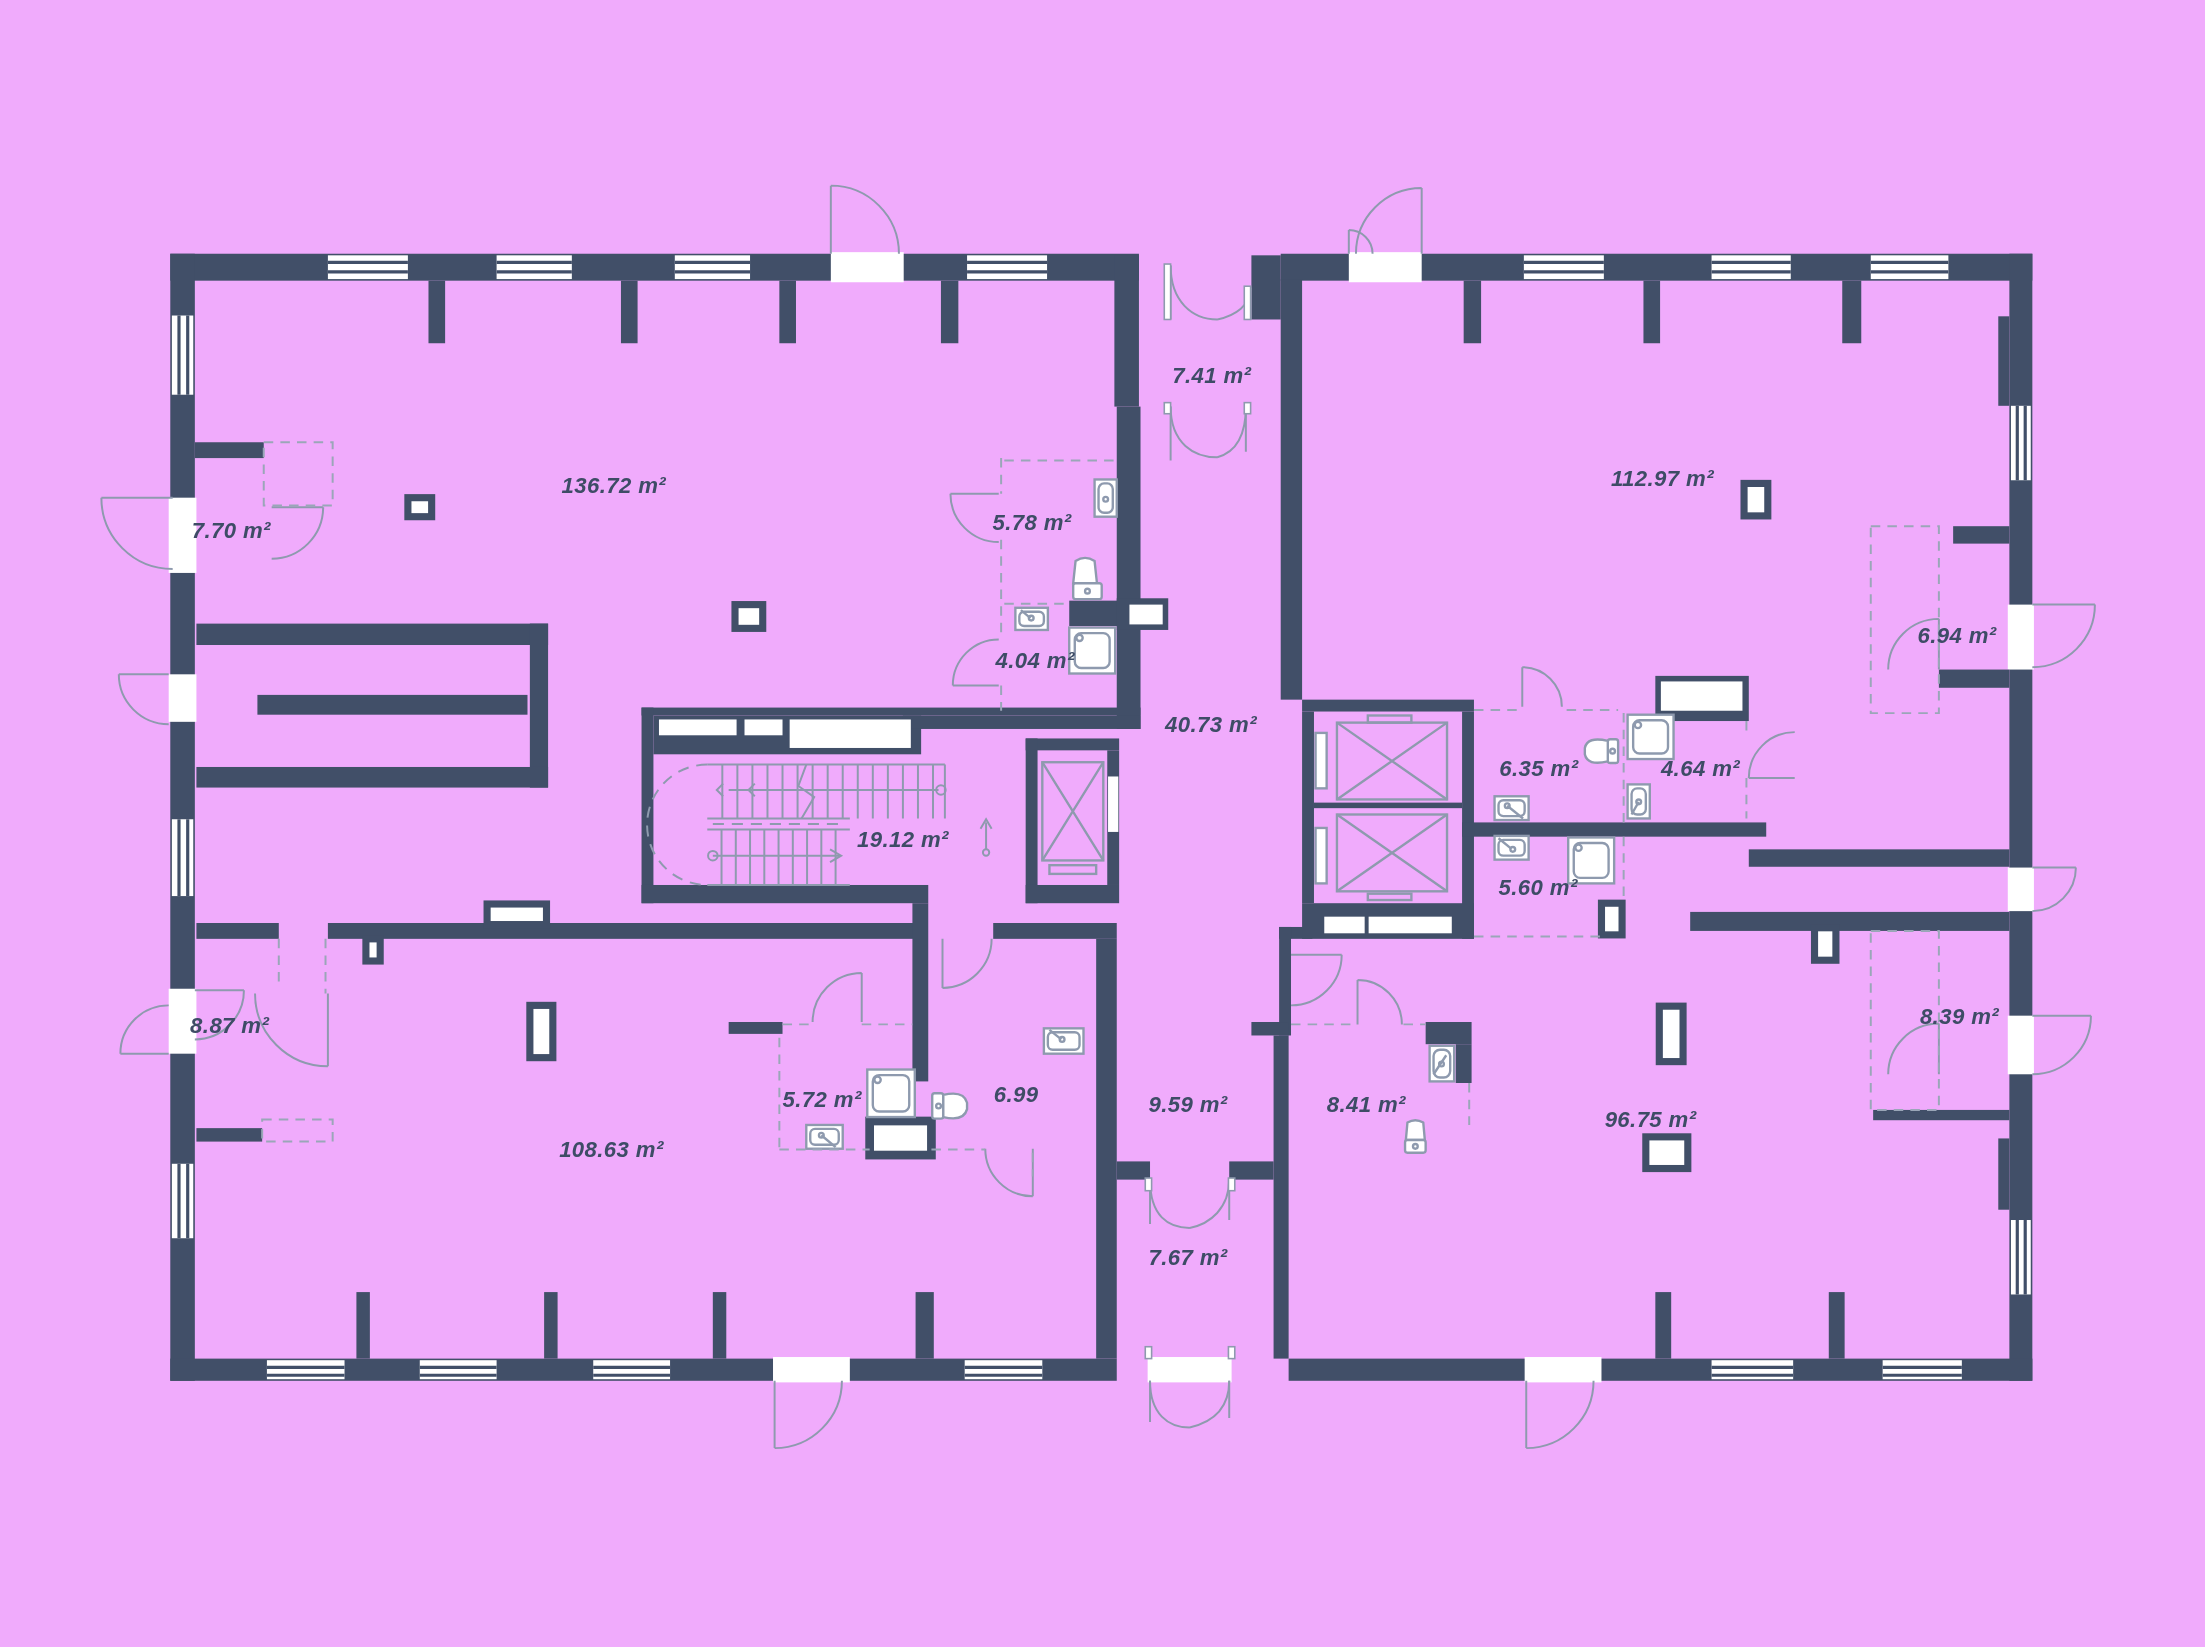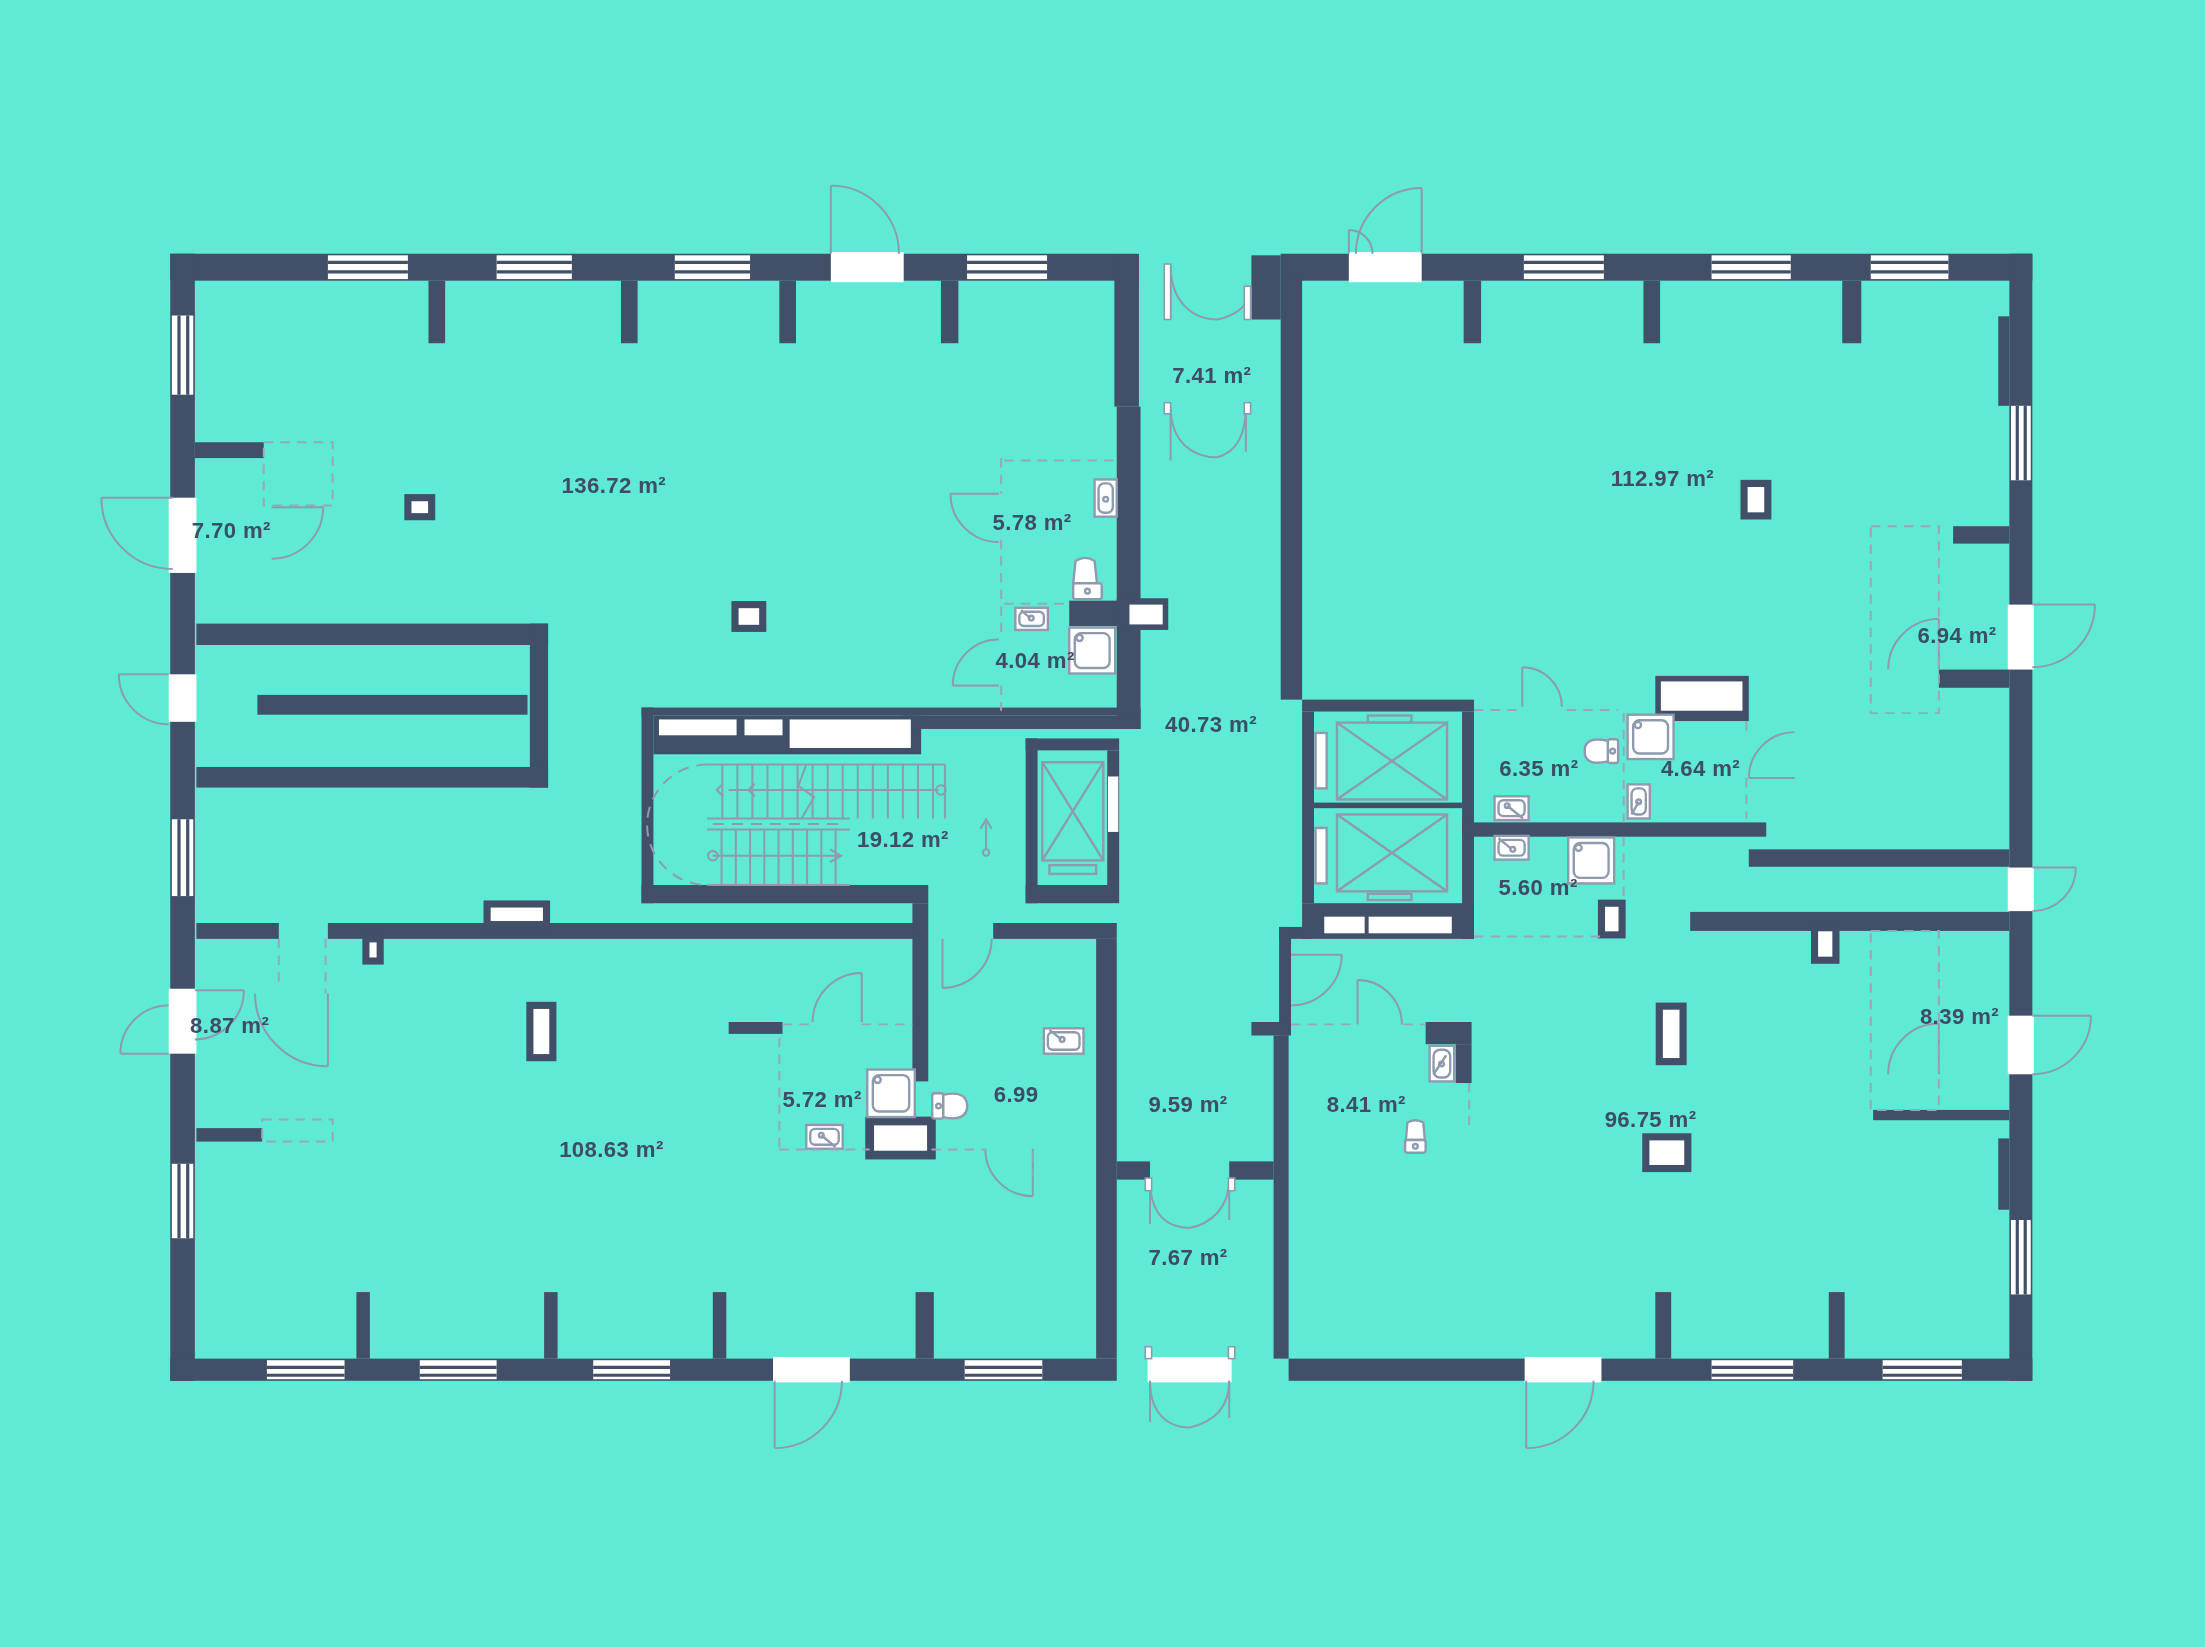--- a/index.html
+++ b/index.html
@@ -1,16 +1,16 @@
 <!DOCTYPE html>
 <html style="font-size:12.7px"><head>
 <meta charset="utf-8">
 <style>
   html,body{margin:0;padding:0;background:#fff;}
-  .stage{position:relative;width:2205px;height:1648px;background:#5eead4;overflow:hidden;}
+  .stage{position:relative;width:2205px;height:1648px;background:#f0abfc;overflow:hidden;font-style:italic;}
   svg{display:block;}
   .room-label{font-family:"Liberation Sans","DejaVu Sans",sans-serif;font-weight:bold;font-size:28px;fill:#3E4C66;letter-spacing:0.5px;}
 </style>
 </head>
 <body>
 
 <div class="stage">
 <svg width="2205" height="1648" viewBox="0 0 2784 2080" fill="none" stroke="none">
 
   <g fill="#414F68">

